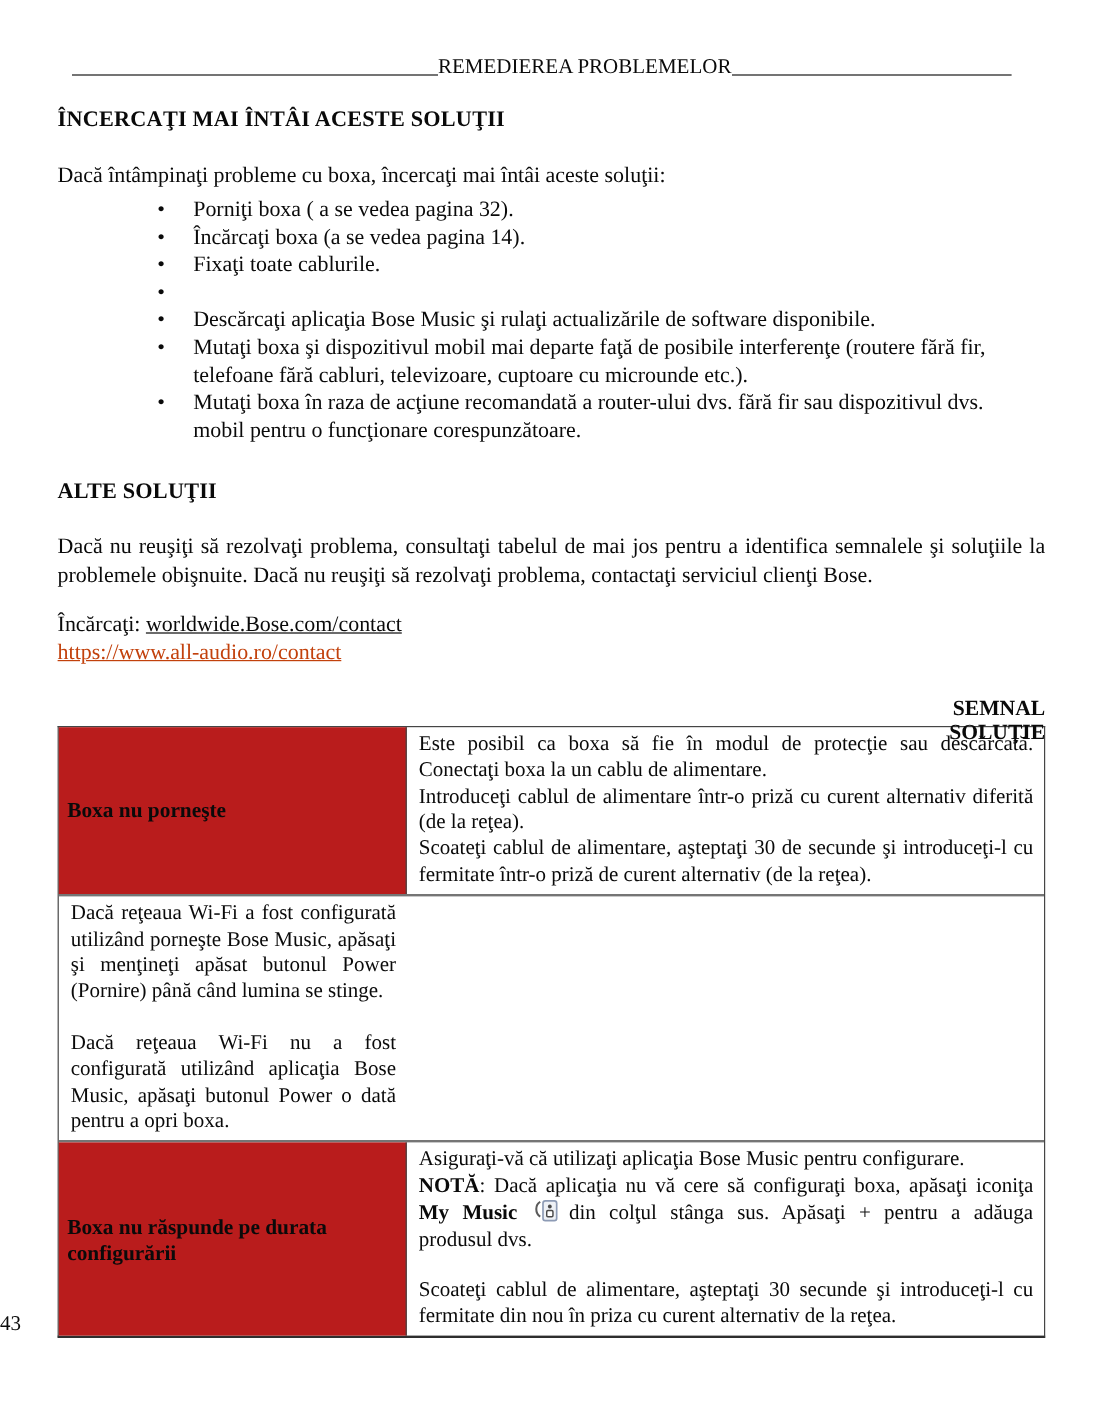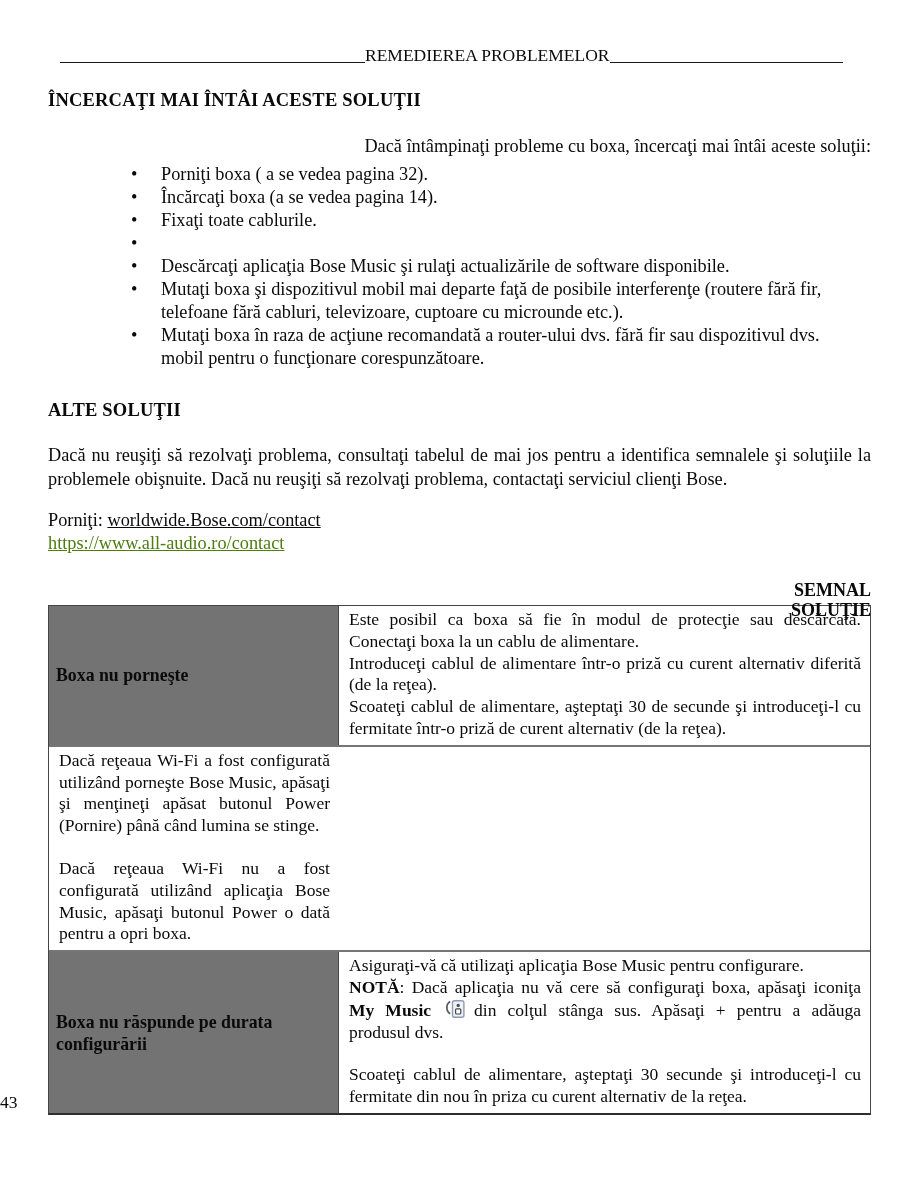--- a/index.html
+++ b/index.html
@@ -22,21 +22,21 @@
   .header-rule.left  { width: 305px; }
   .header-rule.right { flex: 1; }
   .doc-header-title { font-size: 17.5px; white-space: nowrap; line-height: 19px; }
 
   .content { margin: 0 48px; }
 
   .section-title {
     font-weight: bold; font-size: 18.5px;
     margin: 25px 0 0 0; letter-spacing: 0.2px;
   }
-  .intro { font-size: 18.3px; margin-top: 24px; line-height: 23px; text-align: right; }
+  .intro { font-size: 18.3px; margin-top: 24px; line-height: 23px; }
 
   .bullet-list { margin-top: 5px; }
   .bullet-item { display: flex; padding-left: 83px; font-size: 18.3px; line-height: 23px; }
   .bullet-glyph { width: 30px; flex: 0 0 30px; }
   .bullet-text { flex: 1; padding-right: 6px; }
 
   .other-title { margin-top: 30px; }
   .other-body {
     font-size: 18.3px; line-height: 24px; margin-top: 22px;
     text-align: justify;
@@ -53,21 +53,21 @@
   .tbl-header .tail-rule { flex: 1; border-bottom: 1.6px solid #1c1c1c; margin: 0 0 2px 6px; }
 
   .trouble-table {
     margin-top: 4px;
     border: 1.5px solid #454545;
     border-bottom: 2.5px solid #2e2e2e;
   }
   .trow { display: grid; grid-template-columns: 290px 1fr; }
   .trow + .trow { border-top: 2px solid #757575; }
   .cell-signal {
-    background: #737373;
+    background: #b91c1c;
     border-right: 1.6px solid #454545;
     padding: 4px 6px 4px 7px;
     font-weight: bold; font-size: 17.8px; line-height: 22px;
     display: flex; align-items: center;
   }
   .cell-solution {
     padding: 3px 9px 5px 10px;
     font-size: 17.5px; line-height: 21.8px;
   }
   .cell-solution p { margin: 0; text-align: justify; }
@@ -125,25 +125,25 @@
       <span class="bullet-text">Mutaţi boxa în raza de acţiune recomandată a router-ului dvs. fără fir sau dispozitivul dvs. mobil pentru o funcţionare corespunzătoare.</span>
     </div>
   </div>
 
   <div class="section-title other-title">ALTE SOLUŢII</div>
 
   <div class="other-body">Dacă nu reuşiţi să rezolvaţi problema, consultaţi tabelul de mai jos pentru a identifica semnalele şi soluţiile la problemele obişnuite. Dacă nu reuşiţi să rezolvaţi problema, contactaţi serviciul clienţi Bose.</div>
 
   <div class="links-block">
     <div>
-      <span>Porniţi:</span>
+      <span>Încărcaţi:</span>
       <a href="#" class="link-black">worldwide.Bose.com/contact</a>
     </div>
     <div>
-      <a href="#" class="link-blue" style="color:#4d7c0f">https://www.all-audio.ro/contact</a>
+      <a href="#" class="link-blue" style="color:#c2410c">https://www.all-audio.ro/contact</a>
     </div>
   </div>
 
   <div class="tbl-header">
     <span class="col-h">SEMNAL</span>
     <span class="col-h h-sol">SOLUŢIE</span>
     <span class="tail-rule"></span>
   </div>
 
   <div class="trouble-table">

